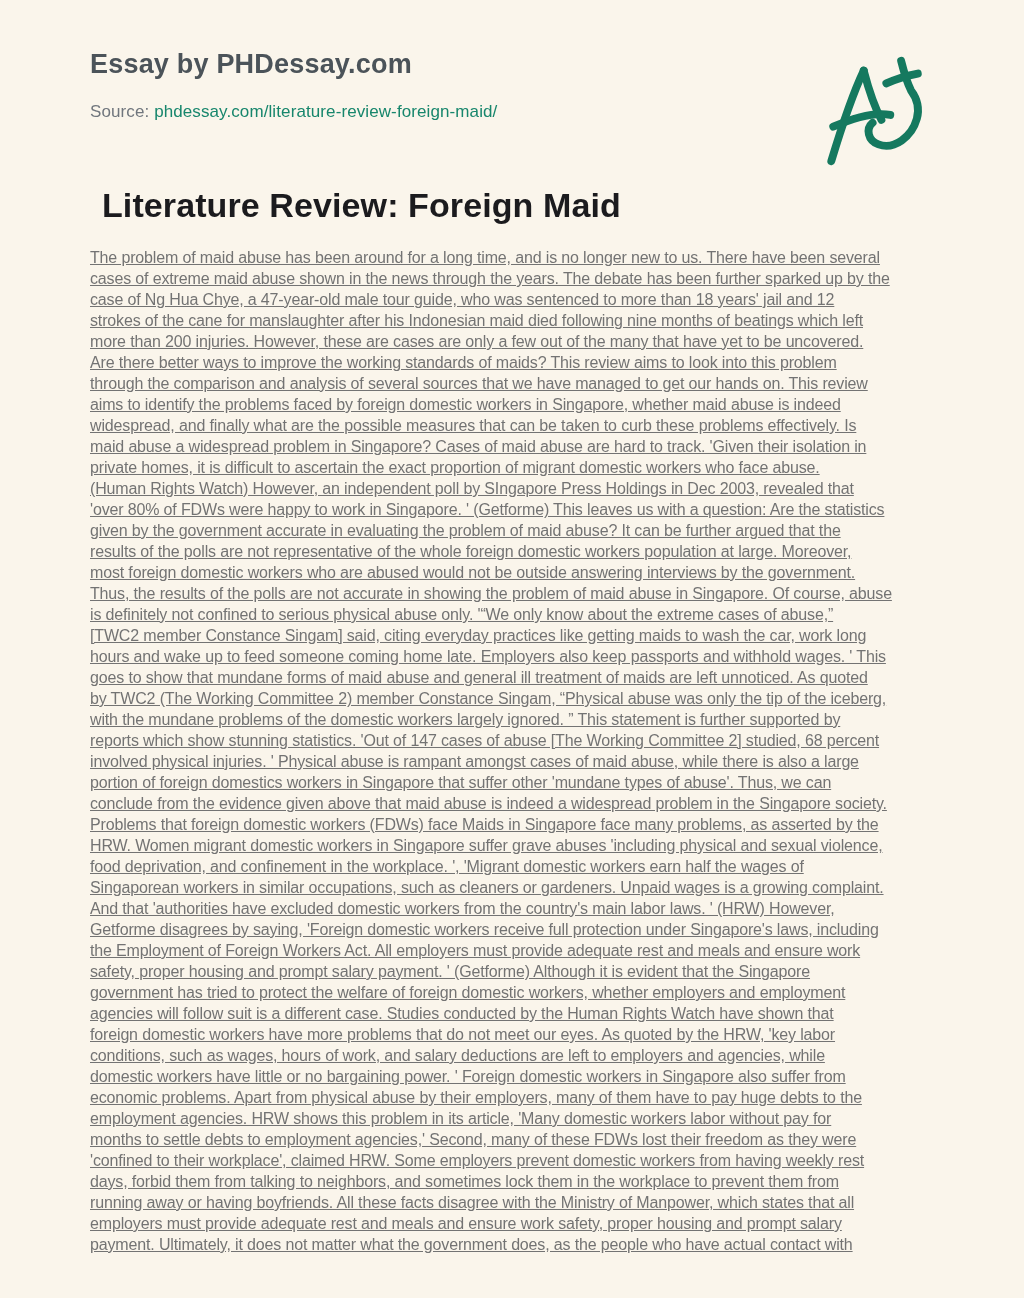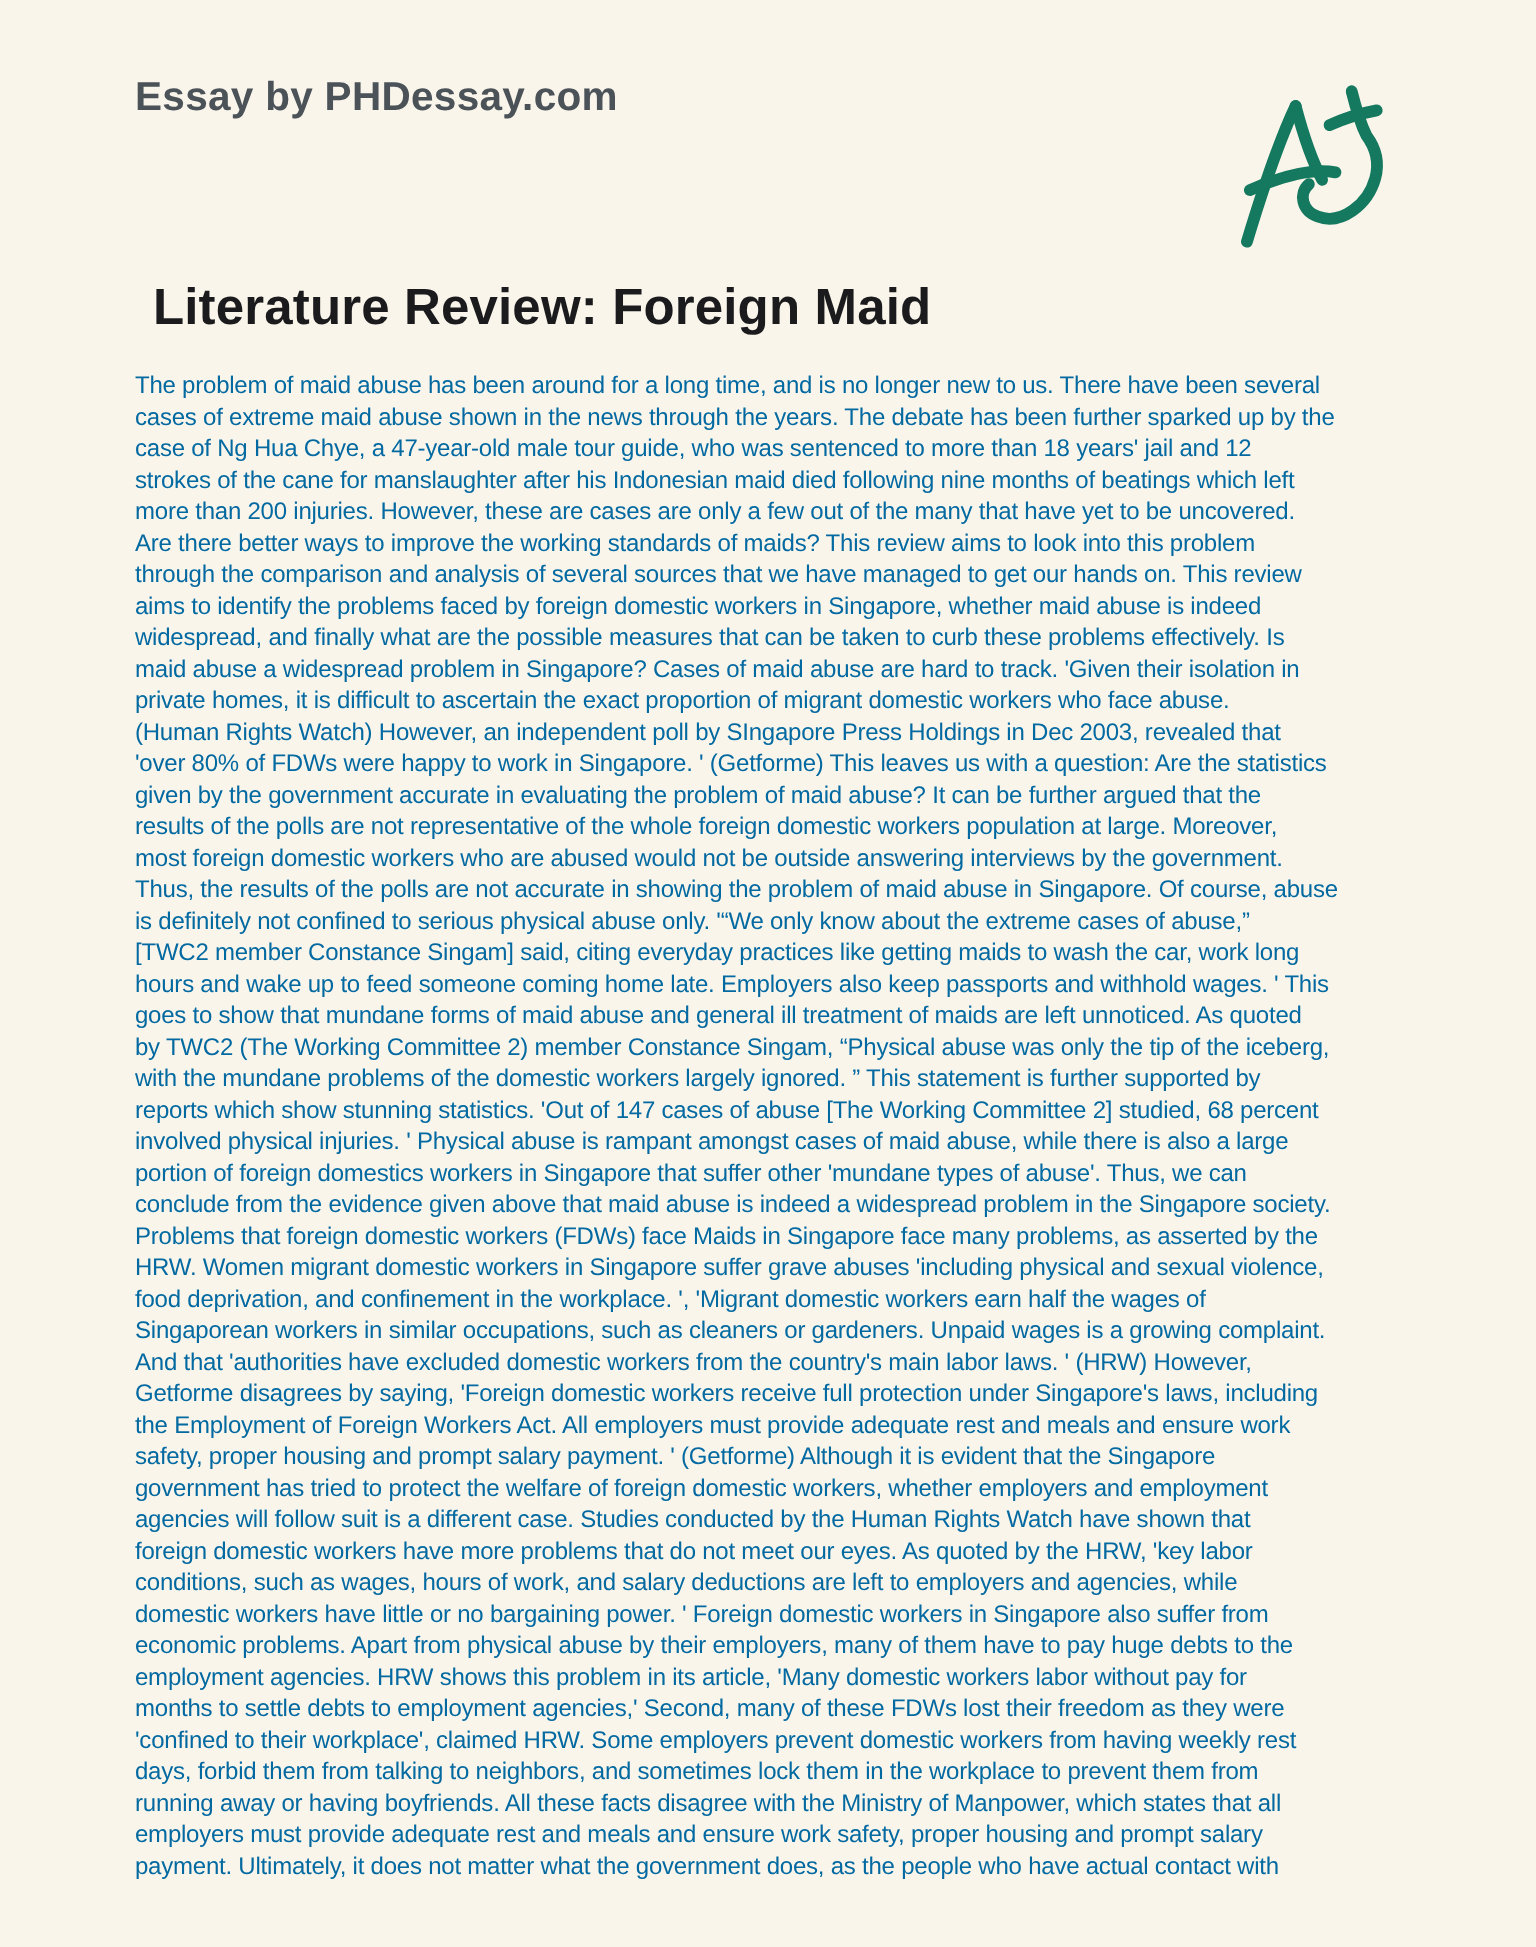--- a/index.html
+++ b/index.html
@@ -64,32 +64,37 @@
   }
   .body-text {
     position: absolute;
     left: 90px;
     top: 247px;
     width: 860px;
     height: 1008px;
     overflow: hidden;
     font-size: 16px;
     line-height: 21px;
-    color: #0369a1;
+    color: #737373;
     letter-spacing: -0.15px;
     white-space: pre;
+    text-decoration: underline;
   }
 </style>
 </head>
 <body>
 
 <div class="page">
 
   <div class="byline">Essay by PHDessay.com</div>
 
+  <div class="source-row">
+    <span class="source-label">Source:</span>
+    <a class="source-link">phdessay.com/literature-review-foreign-maid/</a>
+  </div>
 
   <div class="logo">
     <svg width="115" height="118" viewBox="0 0 112 120" xmlns="http://www.w3.org/2000/svg">
       <path d="M 9 113 C 19 80 31 44 42 21"></path>
       <path d="M 42 21 C 47 40 53 58 60 71"></path>
       <path d="M 11 78 C 34 68 54 63 69 66"></path>
       <path d="M 80 11 C 83 23 86 33 90 41 C 96 49 99 59 96 70 C 91 88 73 102 57 96 C 46 92 44 80 51 74"></path>
       <path d="M 65 34 C 76 29 86 26 97 24"></path>
     </svg>
   </div>

